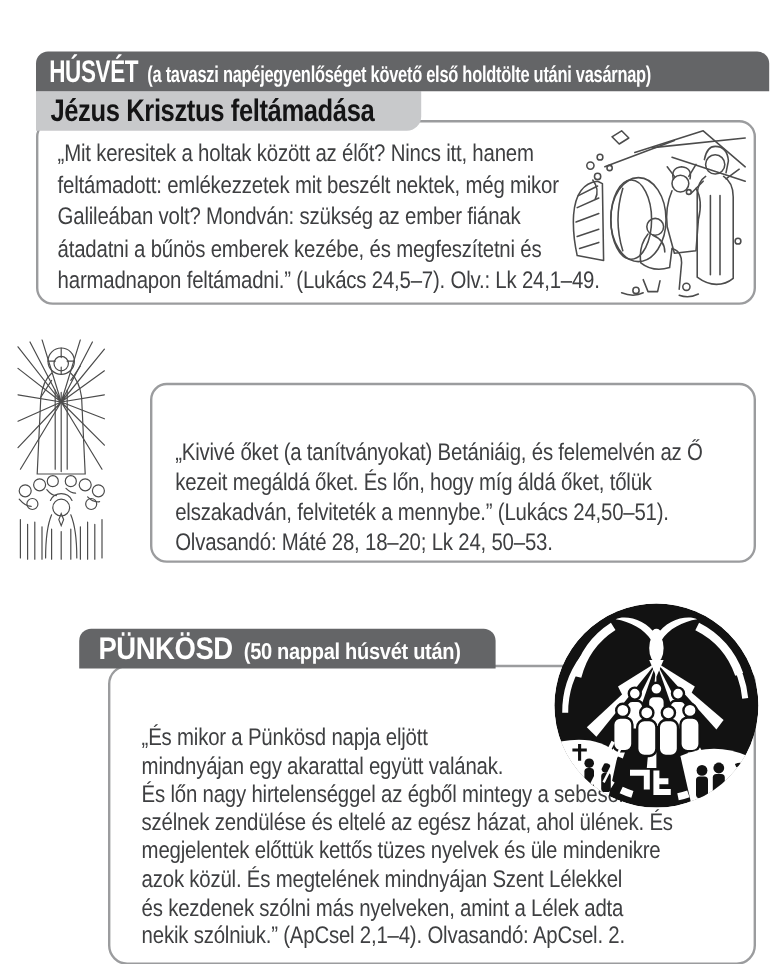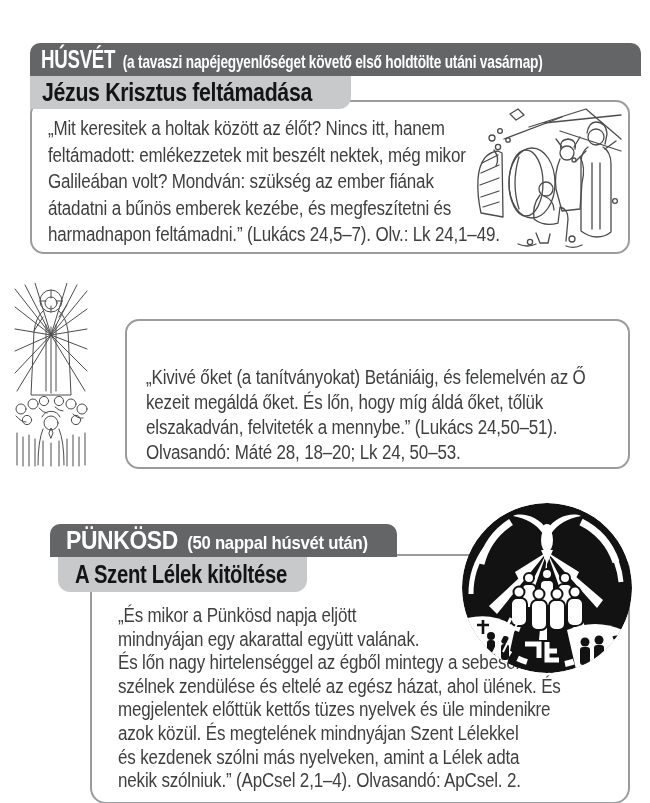--- a/index.html
+++ b/index.html
@@ -51,21 +51,21 @@
   .s1-box{left:30px;top:84px;width:600px;height:154px;}
   .s1-par{left:48px;top:99px;line-height:26.6px;}
   .s1-illus{left:474px;top:89px;z-index:2;}
   
   .s2-illus{left:13px;top:267px;}
   .s2-darkbar{left:97px;top:272px;width:456px;height:33px;padding-left:13px;}
   .s2-lightbar{left:97px;top:305px;width:361px;height:34px;border-radius:0 0 12px 12px;padding-left:14px;}
   .s2-box{left:125px;top:303px;width:505px;height:150px;}
   .s2-par{left:146px;top:349px;line-height:25px;}
   
-  .s3-darkbar{left:50px;top:508px;width:331px;height:33px;padding-left:16px;}
+  .s3-darkbar{left:66px;top:508px;width:331px;height:33px;padding-left:16px;}
   .s3-lightbar{left:58px;top:541px;width:232px;height:35px;border-radius:0 0 12px 12px;padding-left:17px;}
   .s3-box{left:90px;top:538px;width:540px;height:250px;border-radius:16px;}
   .s3-par{left:118px;top:588px;line-height:23.6px;}
   .s3-illus{left:461px;top:486px;z-index:5;}
 </style>
 </head>
 <body>
 
 <div class="page">
 
@@ -162,23 +162,20 @@
   </svg>
 
   <div class="box s2-box"></div>
   <div class="par s2-par">„Kivivé őket (a tanítványokat) Betániáig, és felemelvén az Ő<br>kezeit megáldá őket. És lőn, hogy míg áldá őket, tőlük<br>elszakadván, felviteték a mennybe.” (Lukács 24,50–51).<br>Olvasandó: Máté 28, 18–20; Lk 24, 50–53.</div>
 
   <div class="darkbar s3-darkbar">
     <span class="condense" style="transform:scaleX(0.88)">
       <span class="bar-title">PÜNKÖSD</span>
       <span class="bar-note">(50 nappal húsvét után)</span>
     </span>
-  </div>
-  <div class="lightbar s3-lightbar">
-    <span class="condense subtitle" style="transform:scaleX(0.78)">A Szent Lélek kitöltése</span>
   </div>
   <div class="box s3-box"></div>
   <div class="par s3-par">„És mikor a Pünkösd napja eljött<br>mindnyájan egy akarattal együtt valának.<br>És lőn nagy hirtelenséggel az égből mintegy a sebesen zúgó<br>szélnek zendülése és eltelé az egész házat, ahol ülének. És<br>megjelentek előttük kettős tüzes nyelvek és üle mindenikre<br>azok közül. És megtelének mindnyájan Szent Lélekkel<br>és kezdenek szólni más nyelveken, amint a Lélek adta<br>nekik szólniuk.” (ApCsel 2,1–4). Olvasandó: ApCsel. 2.</div>
 
   <svg class="illus s3-illus" width="172" height="172" viewBox="0 0 172 172" aria-hidden="true">
     <defs>
         <clipPath id="pcirc">
           <circle cx="86" cy="86" r="85"></circle>
         </clipPath>
       </defs>

